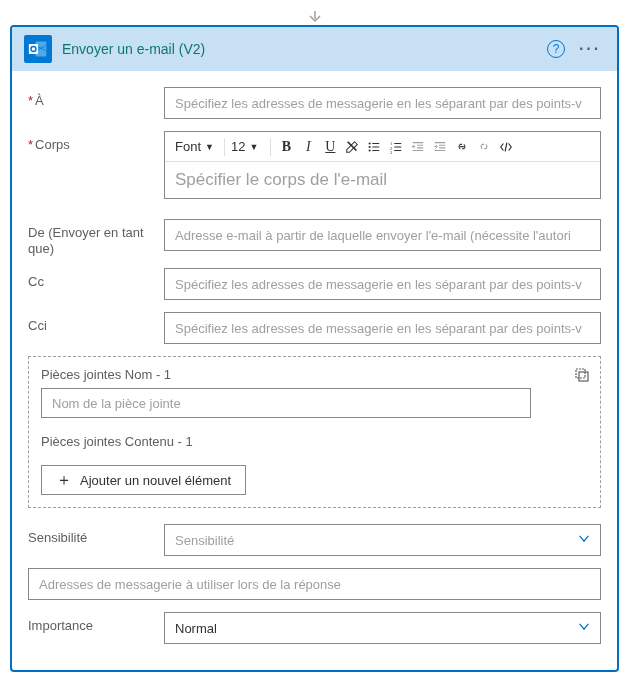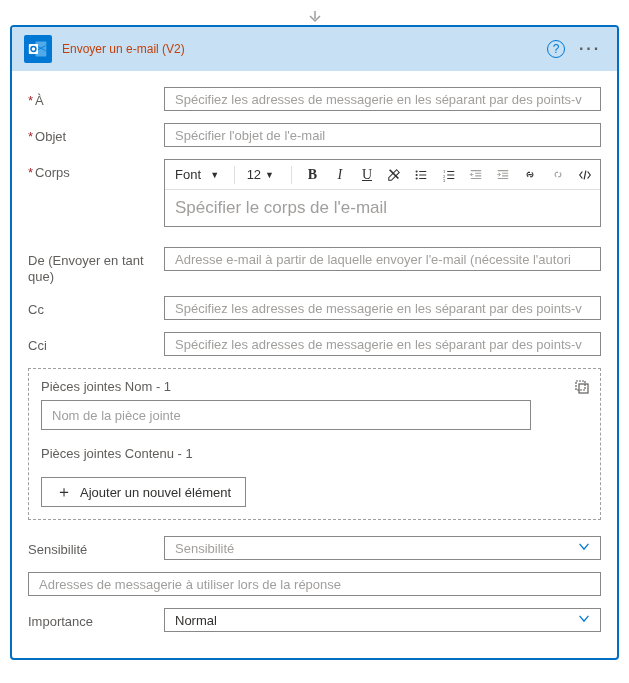--- a/index.html
+++ b/index.html
@@ -1,33 +1,33 @@
 <!DOCTYPE html>
 <html><head>
 <meta charset="utf-8">
 <style>
 * { box-sizing: border-box; margin: 0; padding: 0; }
 body { font-family: "Segoe UI", Tahoma, sans-serif; background: #fff; padding: 10px; font-size: 13px; color: #323130; }
 .card { width: 609px; border: 2px solid #006ec2; border-radius: 4px; overflow: hidden; margin: 0 auto; }
 .card-header { background: #c7e0f4; height: 44px; display: flex; align-items: center; padding: 0 12px; gap: 10px; }
 .app-icon { width: 28px; height: 28px; background: #0078d4; border-radius: 2px; display: flex; align-items: center; justify-content: center; flex-shrink: 0; }
 .app-icon svg { width: 20px; height: 20px; }
-.card-title { flex: 1; color: #c2410c; font-size: 12px; }
+.card-title { flex: 1; color: #0f766e; font-size: 14px; }
 .help-icon { width: 18px; height: 18px; border: 1.3px solid #0078d4; border-radius: 50%; display: flex; align-items: center; justify-content: center; color: #0078d4; font-size: 12px; cursor: pointer; }
 .ellipsis { color: #605e5c; font-size: 16px; letter-spacing: 2px; cursor: pointer; padding: 0 4px; font-weight: bold; }
 .card-body { padding: 16px 16px 14px 16px; }
 .row { display: flex; align-items: flex-start; gap: 10px; margin-bottom: 12px; }
 .row.rich { align-items: flex-start; margin-bottom: 20px; }
 .label { width: 126px; flex-shrink: 0; color: #605e5c; font-size: 13px; padding-top: 6px; line-height: 1.2; }
 .req { color: #a4262c; margin-right: 2px; }
 .field { flex: 1; }
-.input { width: 100%; height: 24px; border: 1px solid #8a8886; padding: 0 10px; font-size: 13px; color: #323130; outline: none; background: #fff; }
+.input { width: 100%; height: 32px; border: 1px solid #8a8886; padding: 0 10px; font-size: 13px; color: #323130; outline: none; background: #fff; }
 .input::placeholder { color: #a19f9d; }
 .rich-editor { border: 1px solid #8a8886; }
-.toolbar { height: 30px; border-bottom: 1px solid #e1dfdd; display: flex; align-items: center; padding: 0 4px; gap: 0; justify-content: space-between; }
+.toolbar { height: 30px; border-bottom: 1px solid #e1dfdd; display: flex; align-items: center; padding: 0 4px; gap: 0; }
 .tb-select { border: none; background: transparent; font-size: 13px; padding: 3px 2px 3px 6px; outline: none; display: flex; align-items: center; cursor: pointer; }
 .tb-caret { font-size: 9px; margin-left: 2px; margin-right: 6px; }
 .tb-size { padding: 0 2px; font-size: 13px; display: flex; align-items: center; }
 .tb-sep { width: 1px; height: 18px; background: #e1dfdd; margin: 0 4px; }
 .tb-btn { width: 22px; height: 24px; display: flex; align-items: center; justify-content: center; cursor: pointer; font-family: "Segoe UI", serif; font-size: 14px; color: #323130; }
 .tb-btn svg { width: 14px; height: 14px; }
 .body-placeholder { padding: 8px 10px; color: #a19f9d; font-size: 17px; min-height: 30px; }
 .attach-box { border: 1px dashed #a19f9d; padding: 10px 12px 12px 12px; margin-bottom: 16px; position: relative; }
 .attach-label { color: #605e5c; font-size: 13px; margin-bottom: 6px; display: block; }
 .attach-input { width: 490px; height: 30px; border: 1px solid #8a8886; padding: 0 10px; font-size: 13px; outline: none; }
@@ -69,24 +69,20 @@
     <div class="ellipsis">···</div>
   </div>
 
   <div class="card-body">
 
     <div class="row">
       <div class="label"><span class="req">*</span><span>À</span></div>
       <input class="input" placeholder="Spécifiez les adresses de messagerie en les séparant par des points-v" style="">
     </div>
 
-    <div class="row">
-      <div class="label"><span class="req">*</span><span>Objet</span></div>
-      <input class="input" placeholder="Spécifier l'objet de l'e-mail" style="">
-    </div>
 
     <div class="row rich">
       <div class="label"><span class="req">*</span><span>Corps</span></div>
       <div class="field">
         <div class="rich-editor">
           <div class="toolbar">
             <span class="tb-select">
                 <span>Font</span>
               </span>
               <span class="tb-caret">▼</span>

